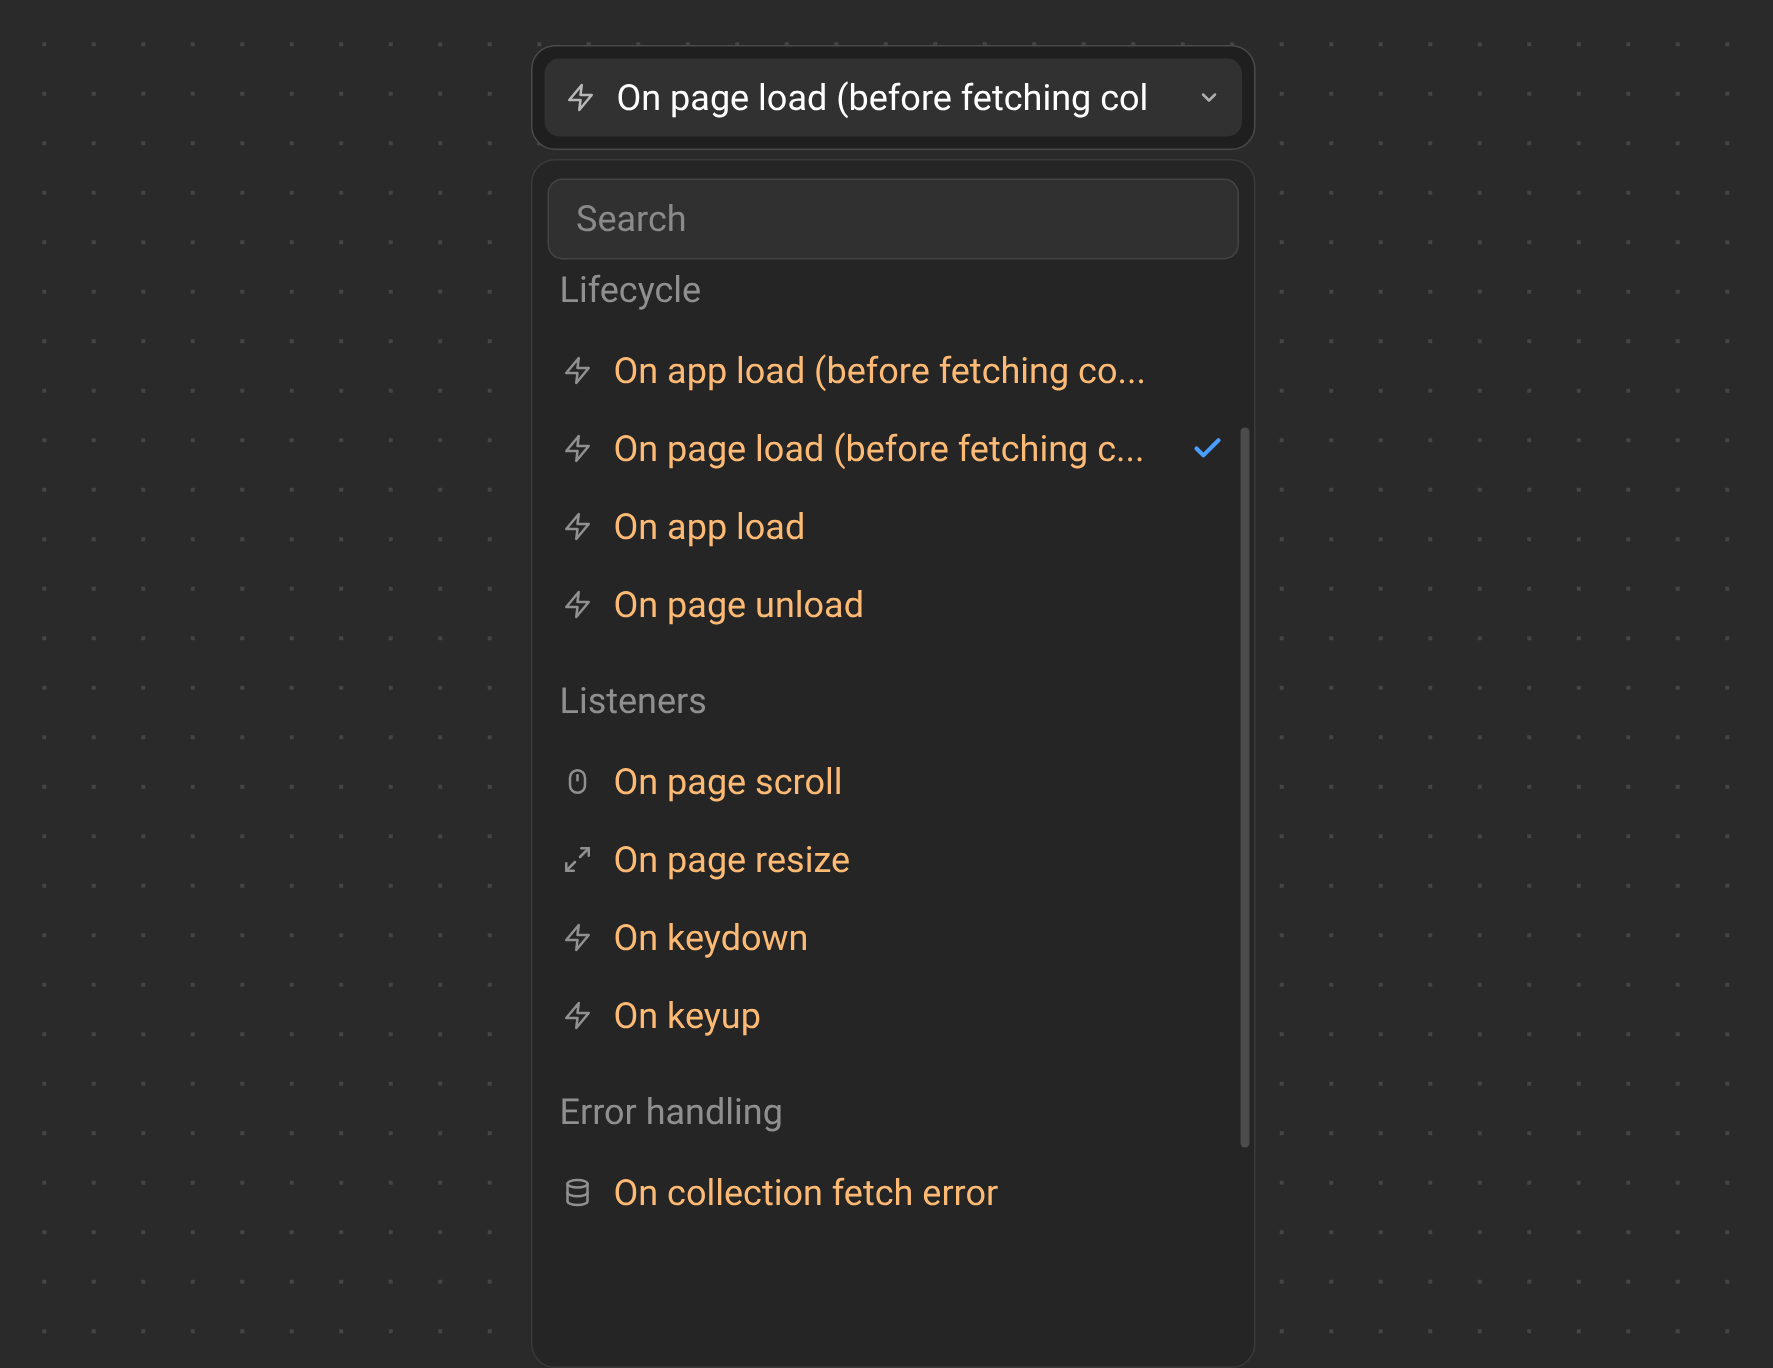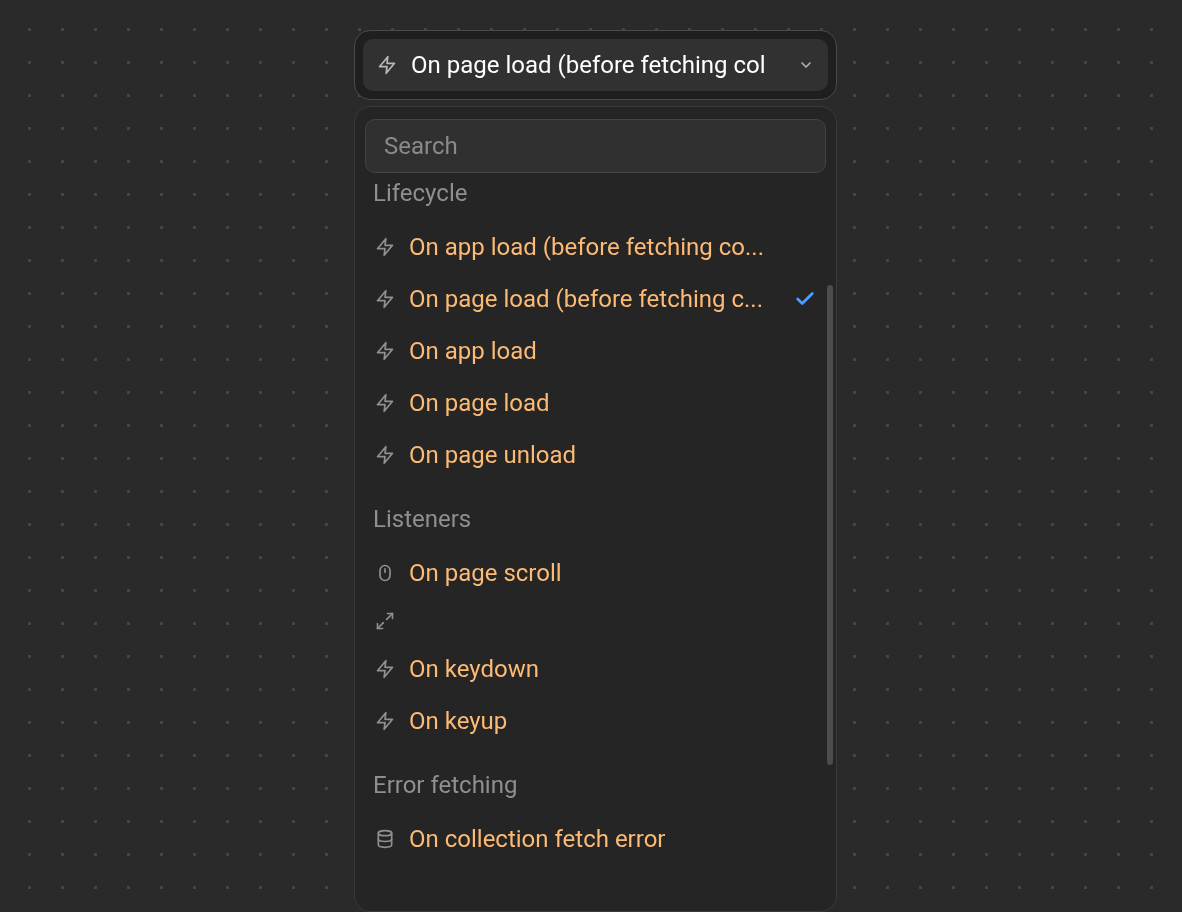--- a/index.html
+++ b/index.html
@@ -204,28 +204,20 @@
 
       <div class="dropdown-item">
         <span class="icon">
           <svg viewBox="0 0 24 24" fill="none" stroke="#909090" stroke-width="2" stroke-linecap="round" stroke-linejoin="round">
               <polygon points="13 2 3 14 12 14 11 22 21 10 12 10 13 2"></polygon>
             </svg>
         </span>
         <span class="item-label">On app load</span>
       </div>
 
-      <div class="dropdown-item">
-        <span class="icon">
-          <svg viewBox="0 0 24 24" fill="none" stroke="#909090" stroke-width="2" stroke-linecap="round" stroke-linejoin="round">
-              <polygon points="13 2 3 14 12 14 11 22 21 10 12 10 13 2"></polygon>
-            </svg>
-        </span>
-        <span class="item-label">On page load</span>
-      </div>
 
       <div class="dropdown-item">
         <span class="icon">
           <svg viewBox="0 0 24 24" fill="none" stroke="#909090" stroke-width="2" stroke-linecap="round" stroke-linejoin="round">
               <polygon points="13 2 3 14 12 14 11 22 21 10 12 10 13 2"></polygon>
             </svg>
         </span>
         <span class="item-label">On page unload</span>
       </div>
 
@@ -245,20 +237,21 @@
 
       <div class="dropdown-item">
         <span class="icon">
           <svg viewBox="0 0 24 24" fill="none" stroke="#909090" stroke-width="2" stroke-linecap="round" stroke-linejoin="round">
             <polyline points="15 3 21 3 21 9"></polyline>
             <polyline points="9 21 3 21 3 15"></polyline>
             <line x1="21" y1="3" x2="14" y2="10"></line>
             <line x1="3" y1="21" x2="10" y2="14"></line>
           </svg>
         </span>
+        <span class="item-label">On page resize</span>
       </div>
 
       <div class="dropdown-item">
         <span class="icon">
           <svg viewBox="0 0 24 24" fill="none" stroke="#909090" stroke-width="2" stroke-linecap="round" stroke-linejoin="round">
               <polygon points="13 2 3 14 12 14 11 22 21 10 12 10 13 2"></polygon>
             </svg>
         </span>
         <span class="item-label">On keydown</span>
       </div>
@@ -267,21 +260,21 @@
         <span class="icon">
           <svg viewBox="0 0 24 24" fill="none" stroke="#909090" stroke-width="2" stroke-linecap="round" stroke-linejoin="round">
               <polygon points="13 2 3 14 12 14 11 22 21 10 12 10 13 2"></polygon>
             </svg>
         </span>
         <span class="item-label">On keyup</span>
       </div>
 
       <div class="section-gap"></div>
 
-      <div class="section-header">Error fetching</div>
+      <div class="section-header">Error handling</div>
 
       <div class="dropdown-item">
         <span class="icon">
           <svg viewBox="0 0 24 24" fill="none" stroke="#909090" stroke-width="2" stroke-linecap="round" stroke-linejoin="round">
             <ellipse cx="12" cy="5" rx="8" ry="3"></ellipse>
             <path d="M4 5v14c0 1.66 3.58 3 8 3s8-1.34 8-3V5"></path>
             <path d="M4 12c0 1.66 3.58 3 8 3s8-1.34 8-3"></path>
           </svg>
         </span>
         <span class="item-label">On collection fetch error</span>

